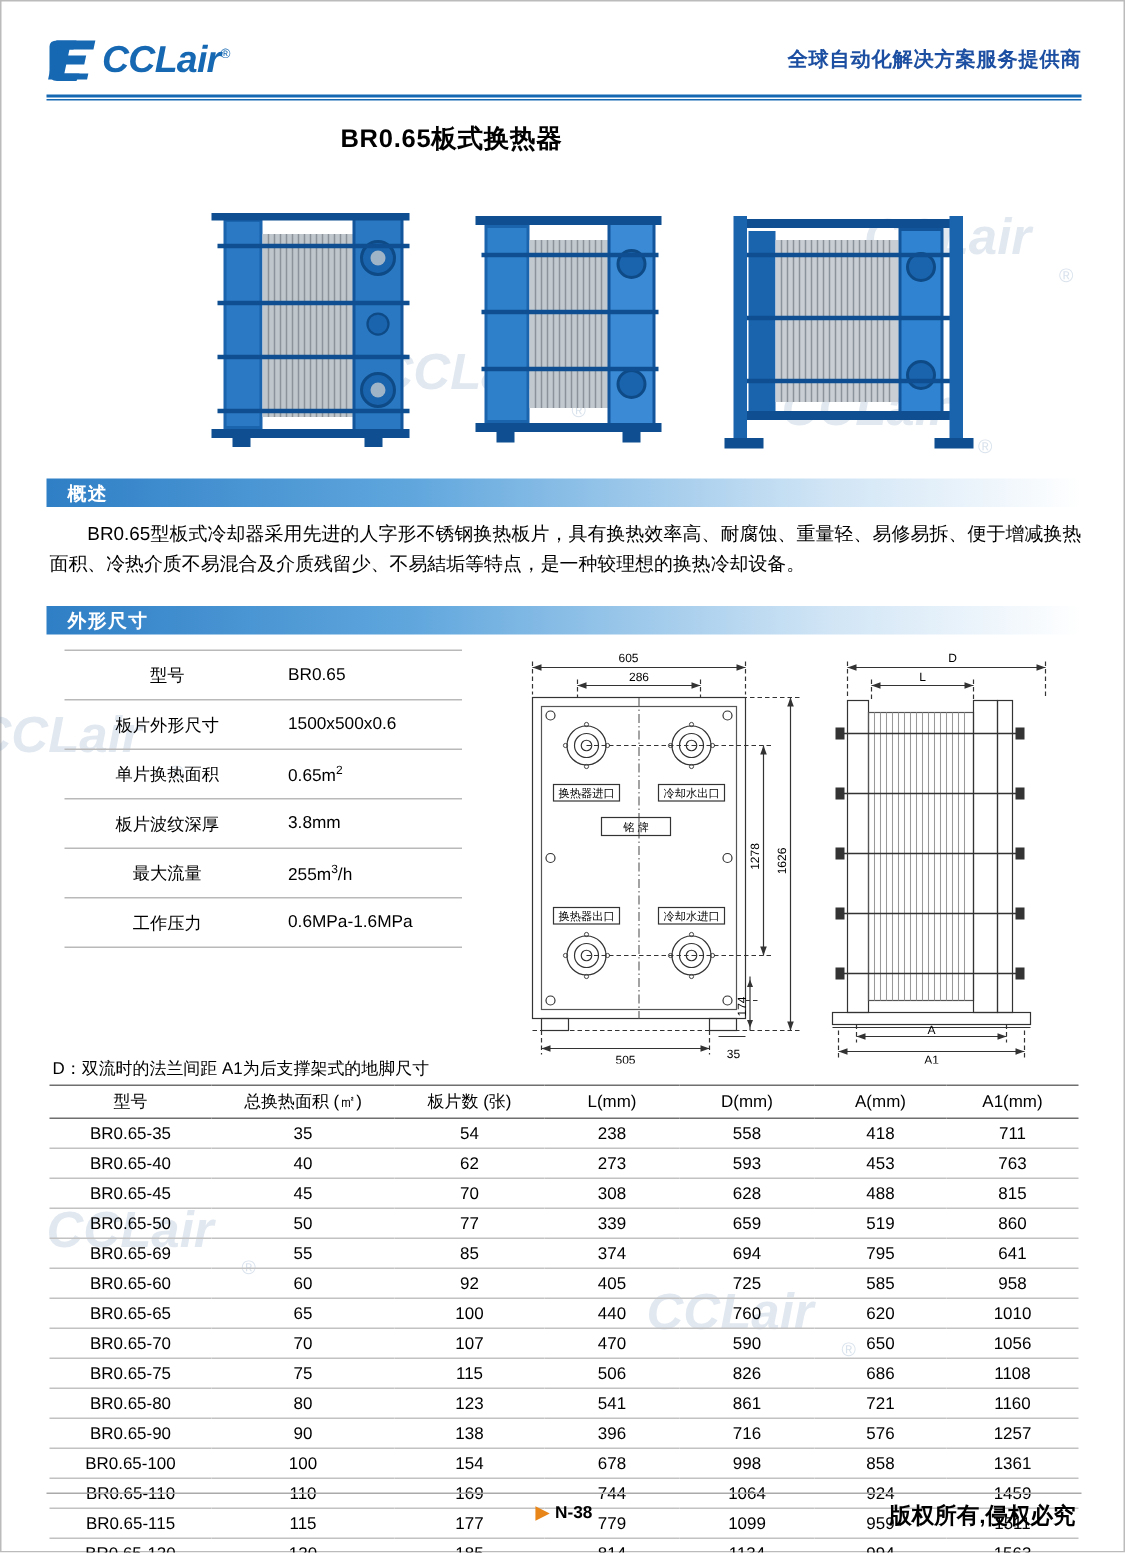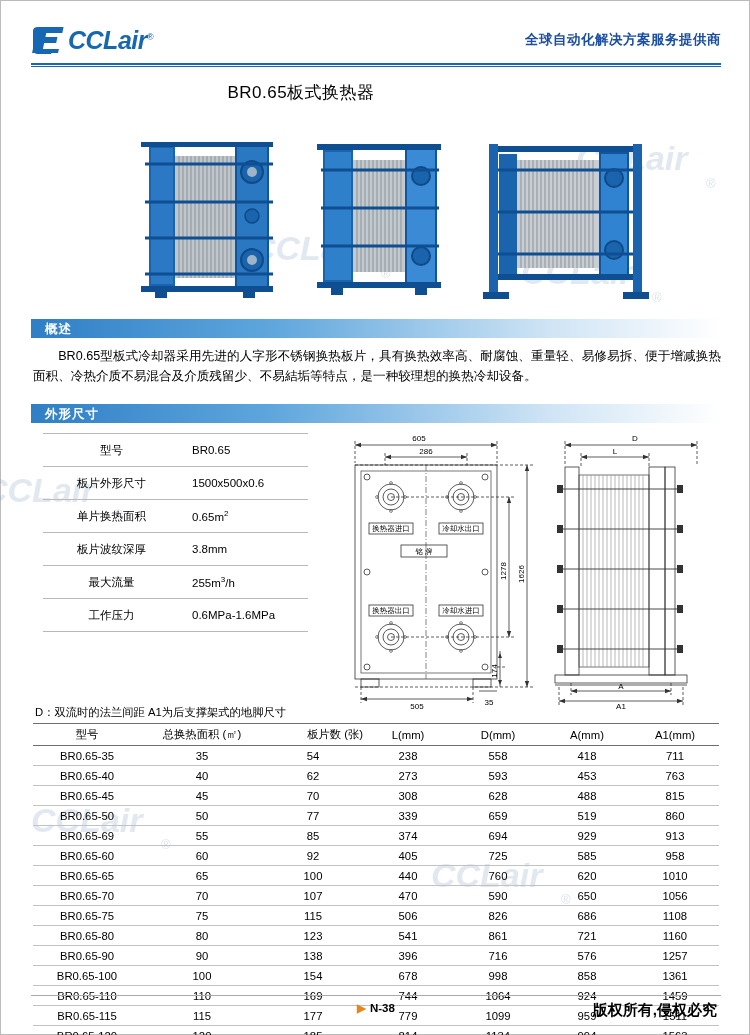--- a/index.html
+++ b/index.html
@@ -76,21 +76,21 @@
     background: #1668b3;
   }
 
   
   .doc-title {
     position: absolute;
     left: 0; top: 80px;
     width: 600px;
     text-align: center;
     font-size: 17px;
-    font-weight: normal;
+    font-weight: bold;
     letter-spacing: 0.5px;
   }
 
   
   .products {
     position: absolute;
     left: 40px; top: 125px;
     width: 670px; height: 180px;
   }
   .prod {
@@ -181,21 +181,21 @@
   .data-table thead th {
     border-top: 1px solid #6f6f6f;
     border-bottom: 1px solid #6f6f6f;
     height: 21px;
   }
   .data-table tbody tr:last-child td {
     border-bottom: 1px solid #6f6f6f;
   }
   .data-table .c0 { width: 108px; }
   .data-table .c1 { width: 122px; }
-  .data-table .c2 { width: 100px; text-align: right; }
+  .data-table .c2 { width: 100px; }
   .data-table .c3 { width: 90px; }
   .data-table .c4 { width: 90px; }
   .data-table .c5 { width: 88px; margin-top: 31px; }
   .data-table .c6 { width: 88px; }
 
   
   .footer-page {
     position: absolute;
     left: 0; top: 1000px;
     width: 750px;
@@ -673,22 +673,22 @@
           <td>659</td>
           <td>519</td>
           <td>860</td>
         </tr>
       <tr>
           <td>BR0.65-69</td>
           <td>55</td>
           <td>85</td>
           <td>374</td>
           <td>694</td>
-          <td>929</td>
-          <td>913</td>
+          <td>795</td>
+          <td>641</td>
         </tr>
       <tr>
           <td>BR0.65-60</td>
           <td>60</td>
           <td>92</td>
           <td>405</td>
           <td>725</td>
           <td>585</td>
           <td>958</td>
         </tr>

